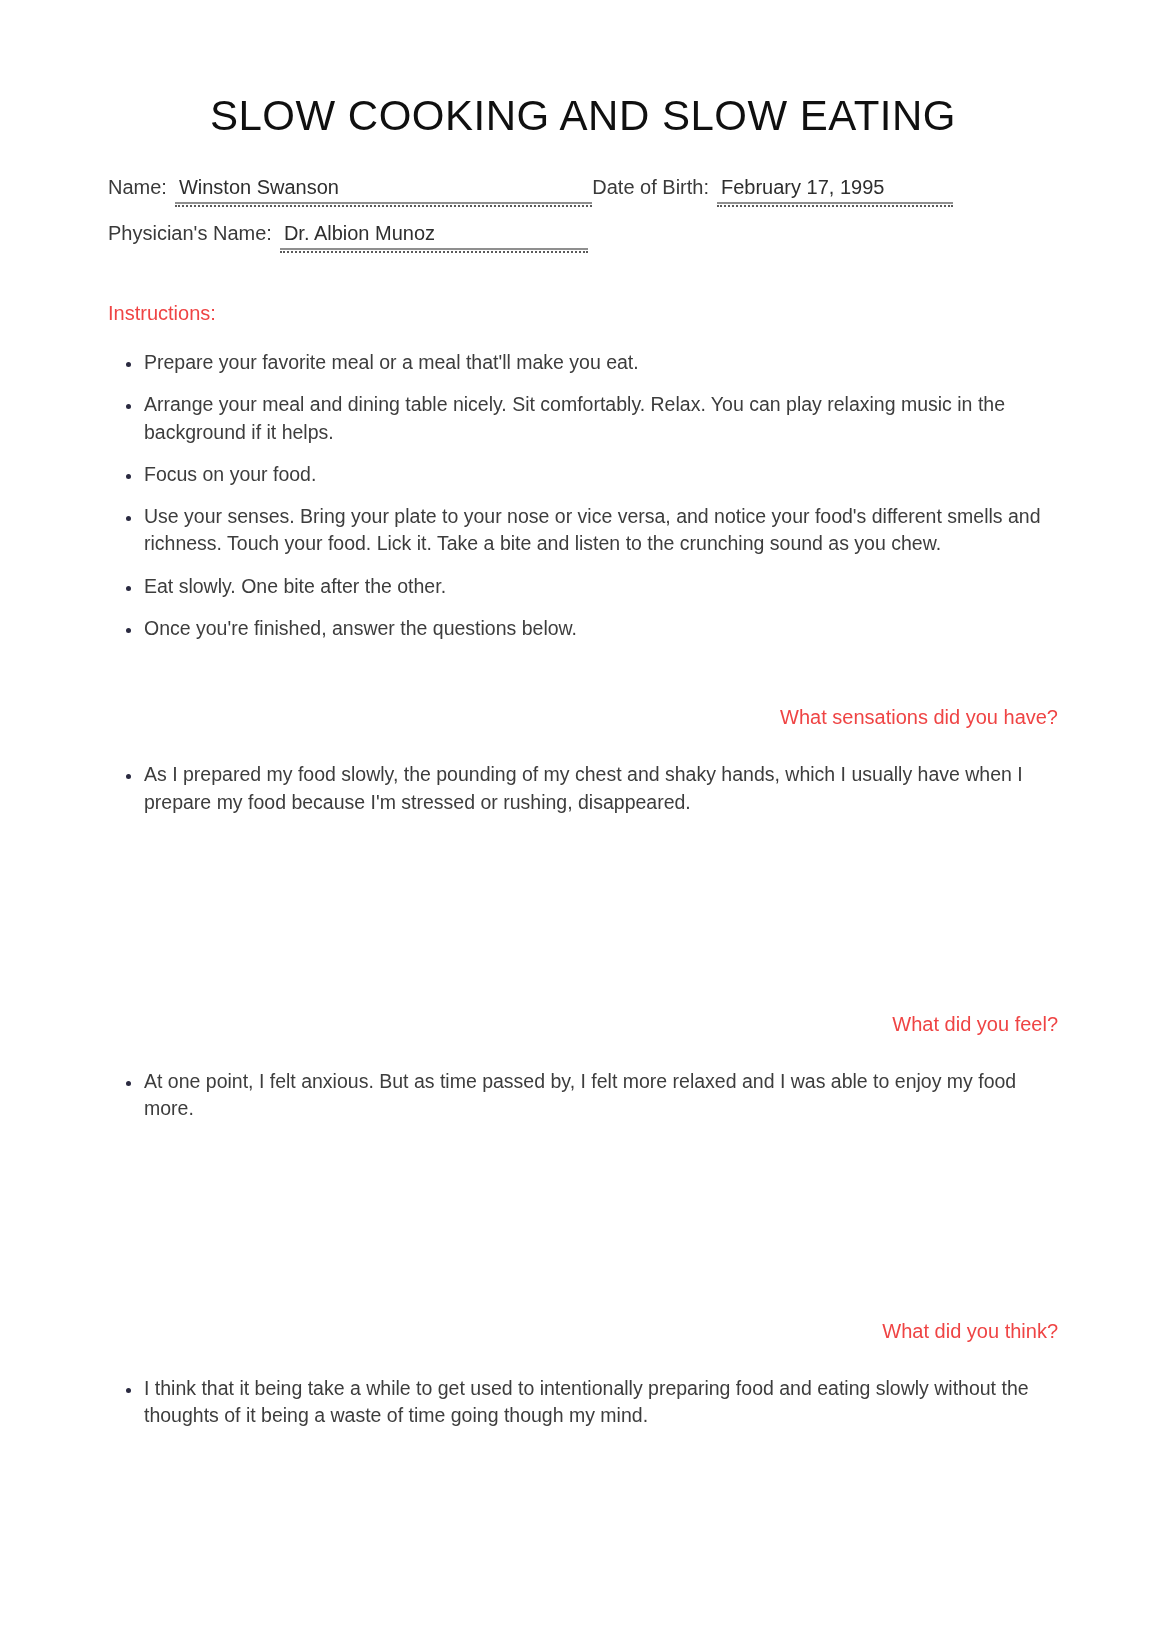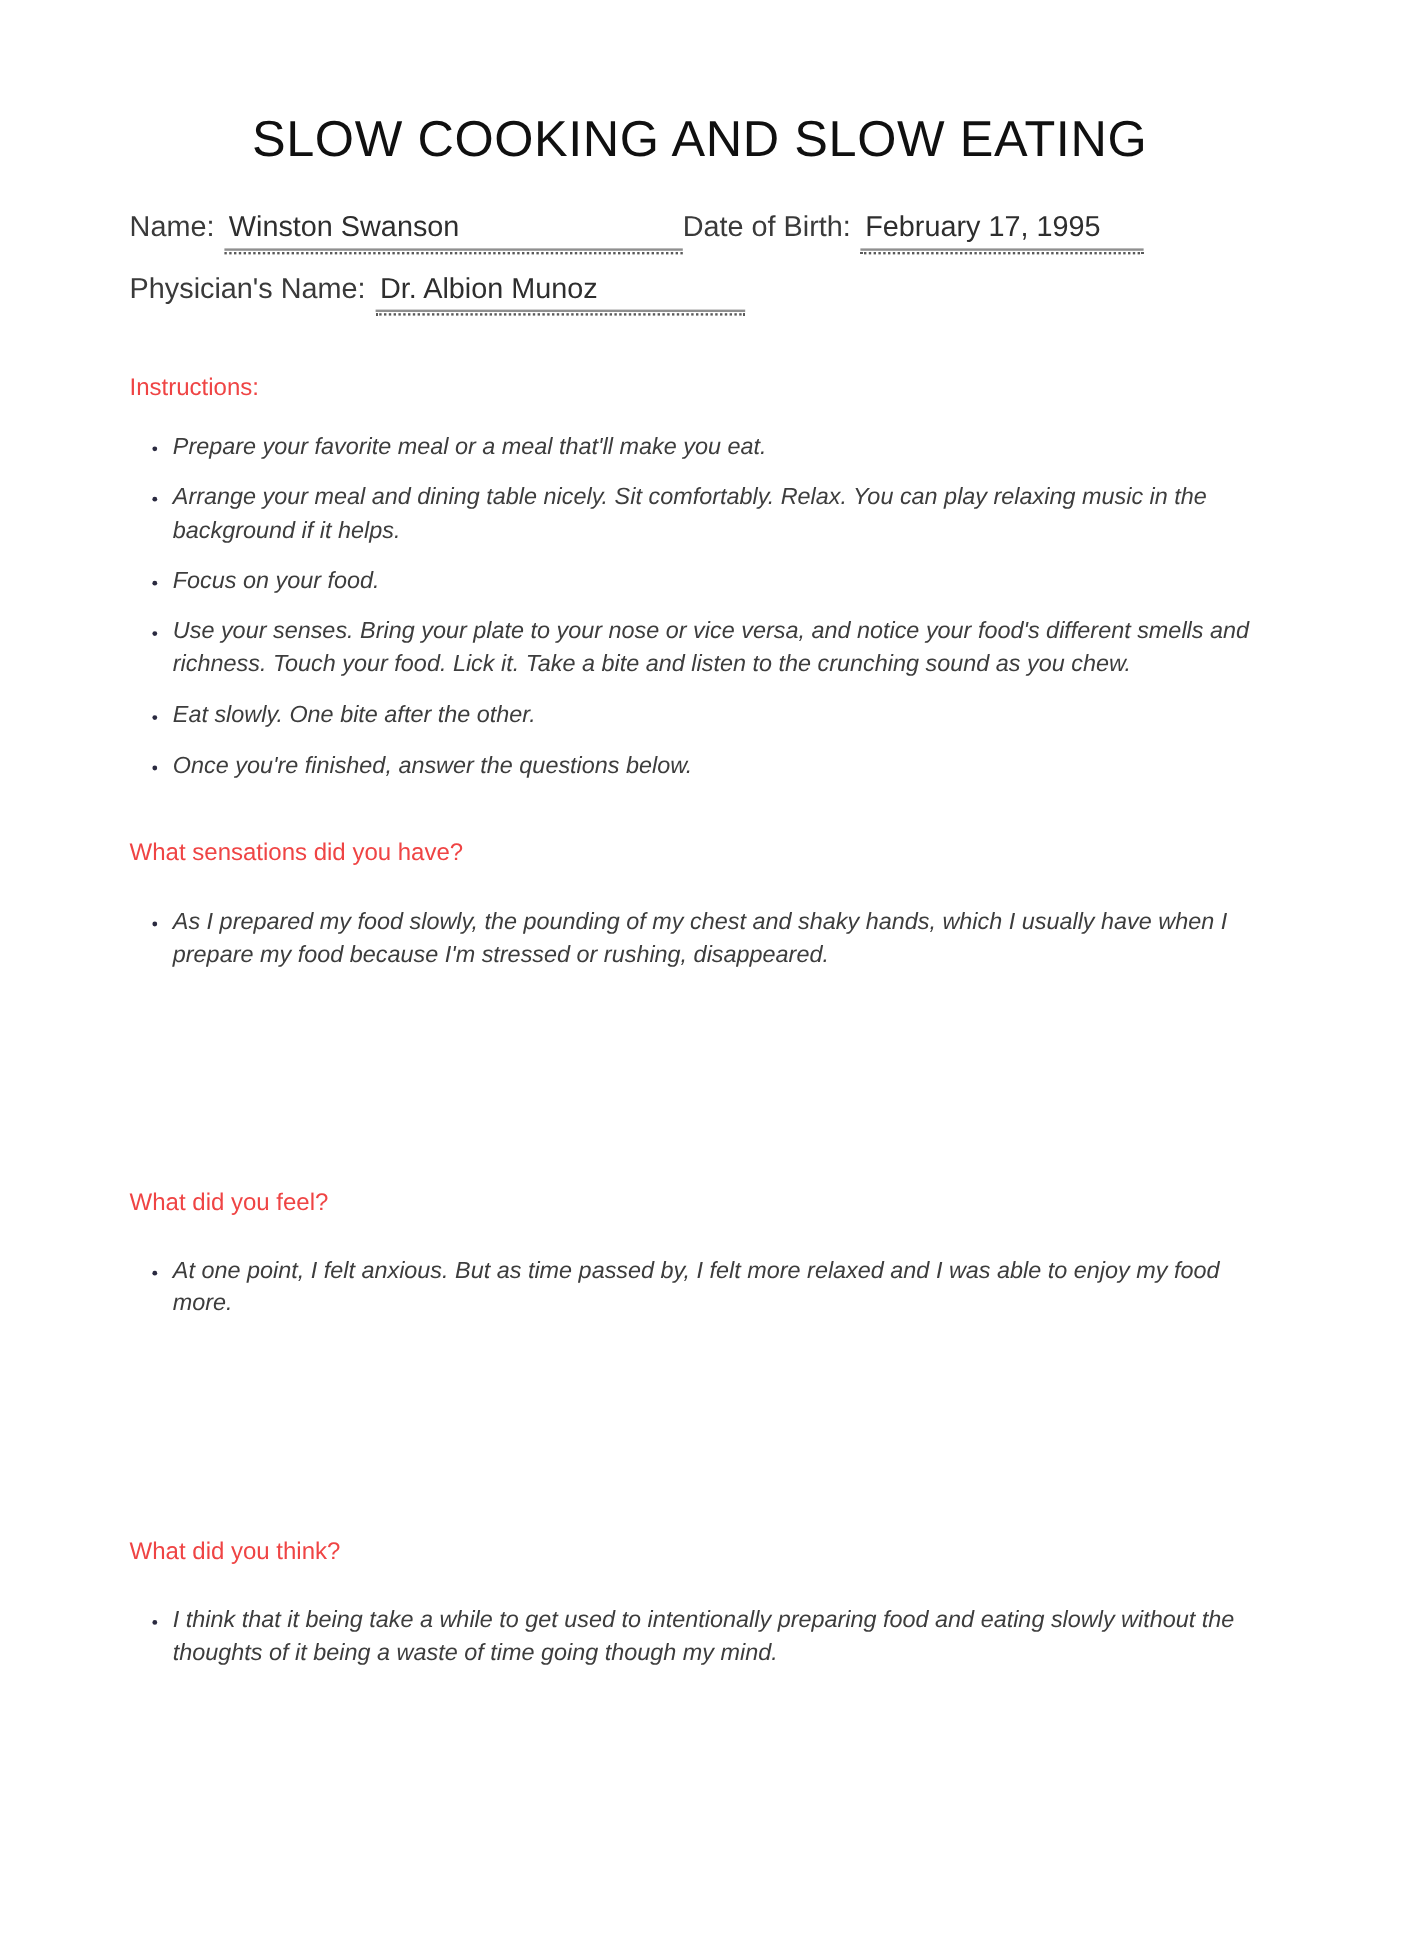--- a/index.html
+++ b/index.html
@@ -29,21 +29,21 @@
   }
   
   .form-area {
     margin-top: 36px;
     width: 845px;
   }
   .form-row {
     display: flex;
     align-items: baseline;
     margin-bottom: 18px;
-    font-size: 24px;
+    font-size: 20px;
   }
   .field-label {
     white-space: nowrap;
     color: #3a3a3a;
     padding-right: 8px;
   }
   .field-value {
     position: relative;
     border-bottom: 2px solid #8f8f8f;
     padding: 0 4px 3px 4px;
@@ -62,33 +62,32 @@
   .dob-field { min-width: 228px; }
   .physician-field { min-width: 300px; }
   
   .section-heading {
     font-size: 20px;
     font-weight: normal;
     color: #ef4444;
     margin: 0 0 24px 0;
   }
   .instructions-heading { margin-top: 52px; }
-  .question-heading { margin-top: 48px; }
+  .question-heading { margin-top: 64px; text-align: right; }
   
   ul.doc-list {
     margin: 0;
     padding-left: 34px;
     font-size: 19.5px;
     line-height: 1.4;
     color: #3d3d3d;
   }
   ul.doc-list li {
     margin-bottom: 15px;
     padding-left: 2px;
-    font-style: italic;
   }
   ul.doc-list li::marker {
     color: #2a2a40;
     font-size: 16px;
   }
   .answer-list li { margin-bottom: 0; margin-top: 32px; }
   
   .answer-space-1 { height: 118px; }
   .answer-space-2 { height: 118px; }
 </style>

